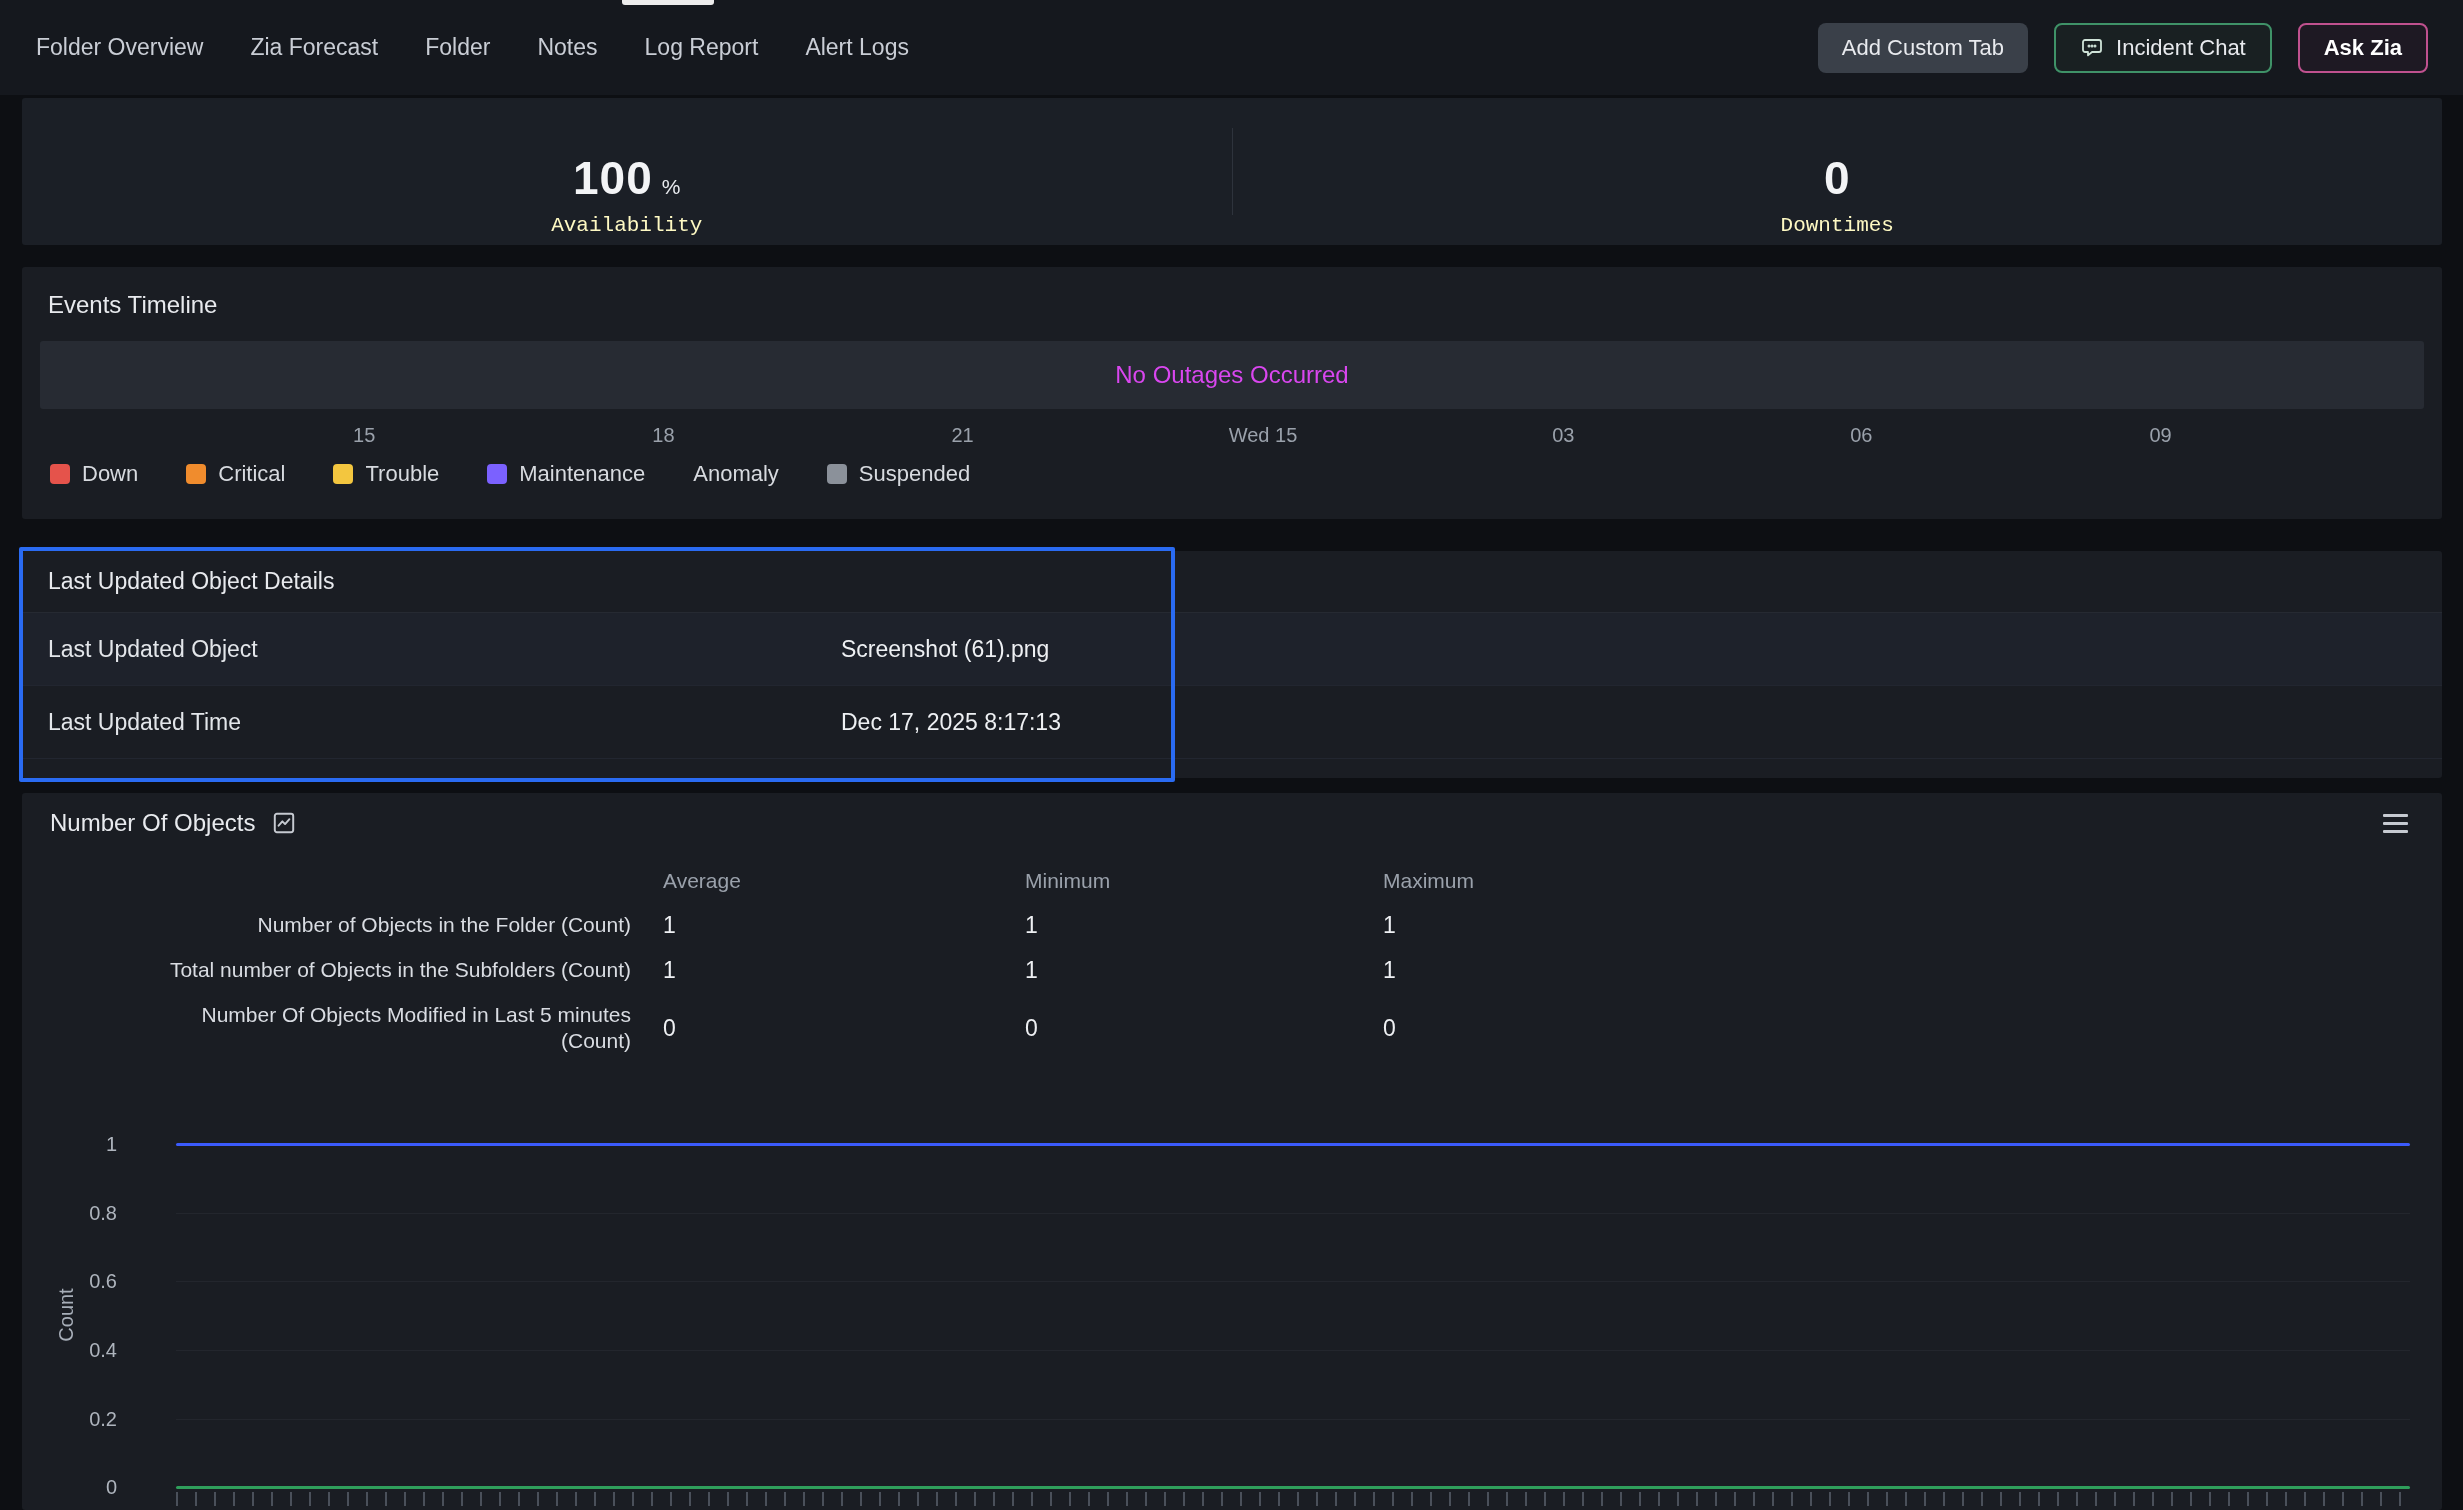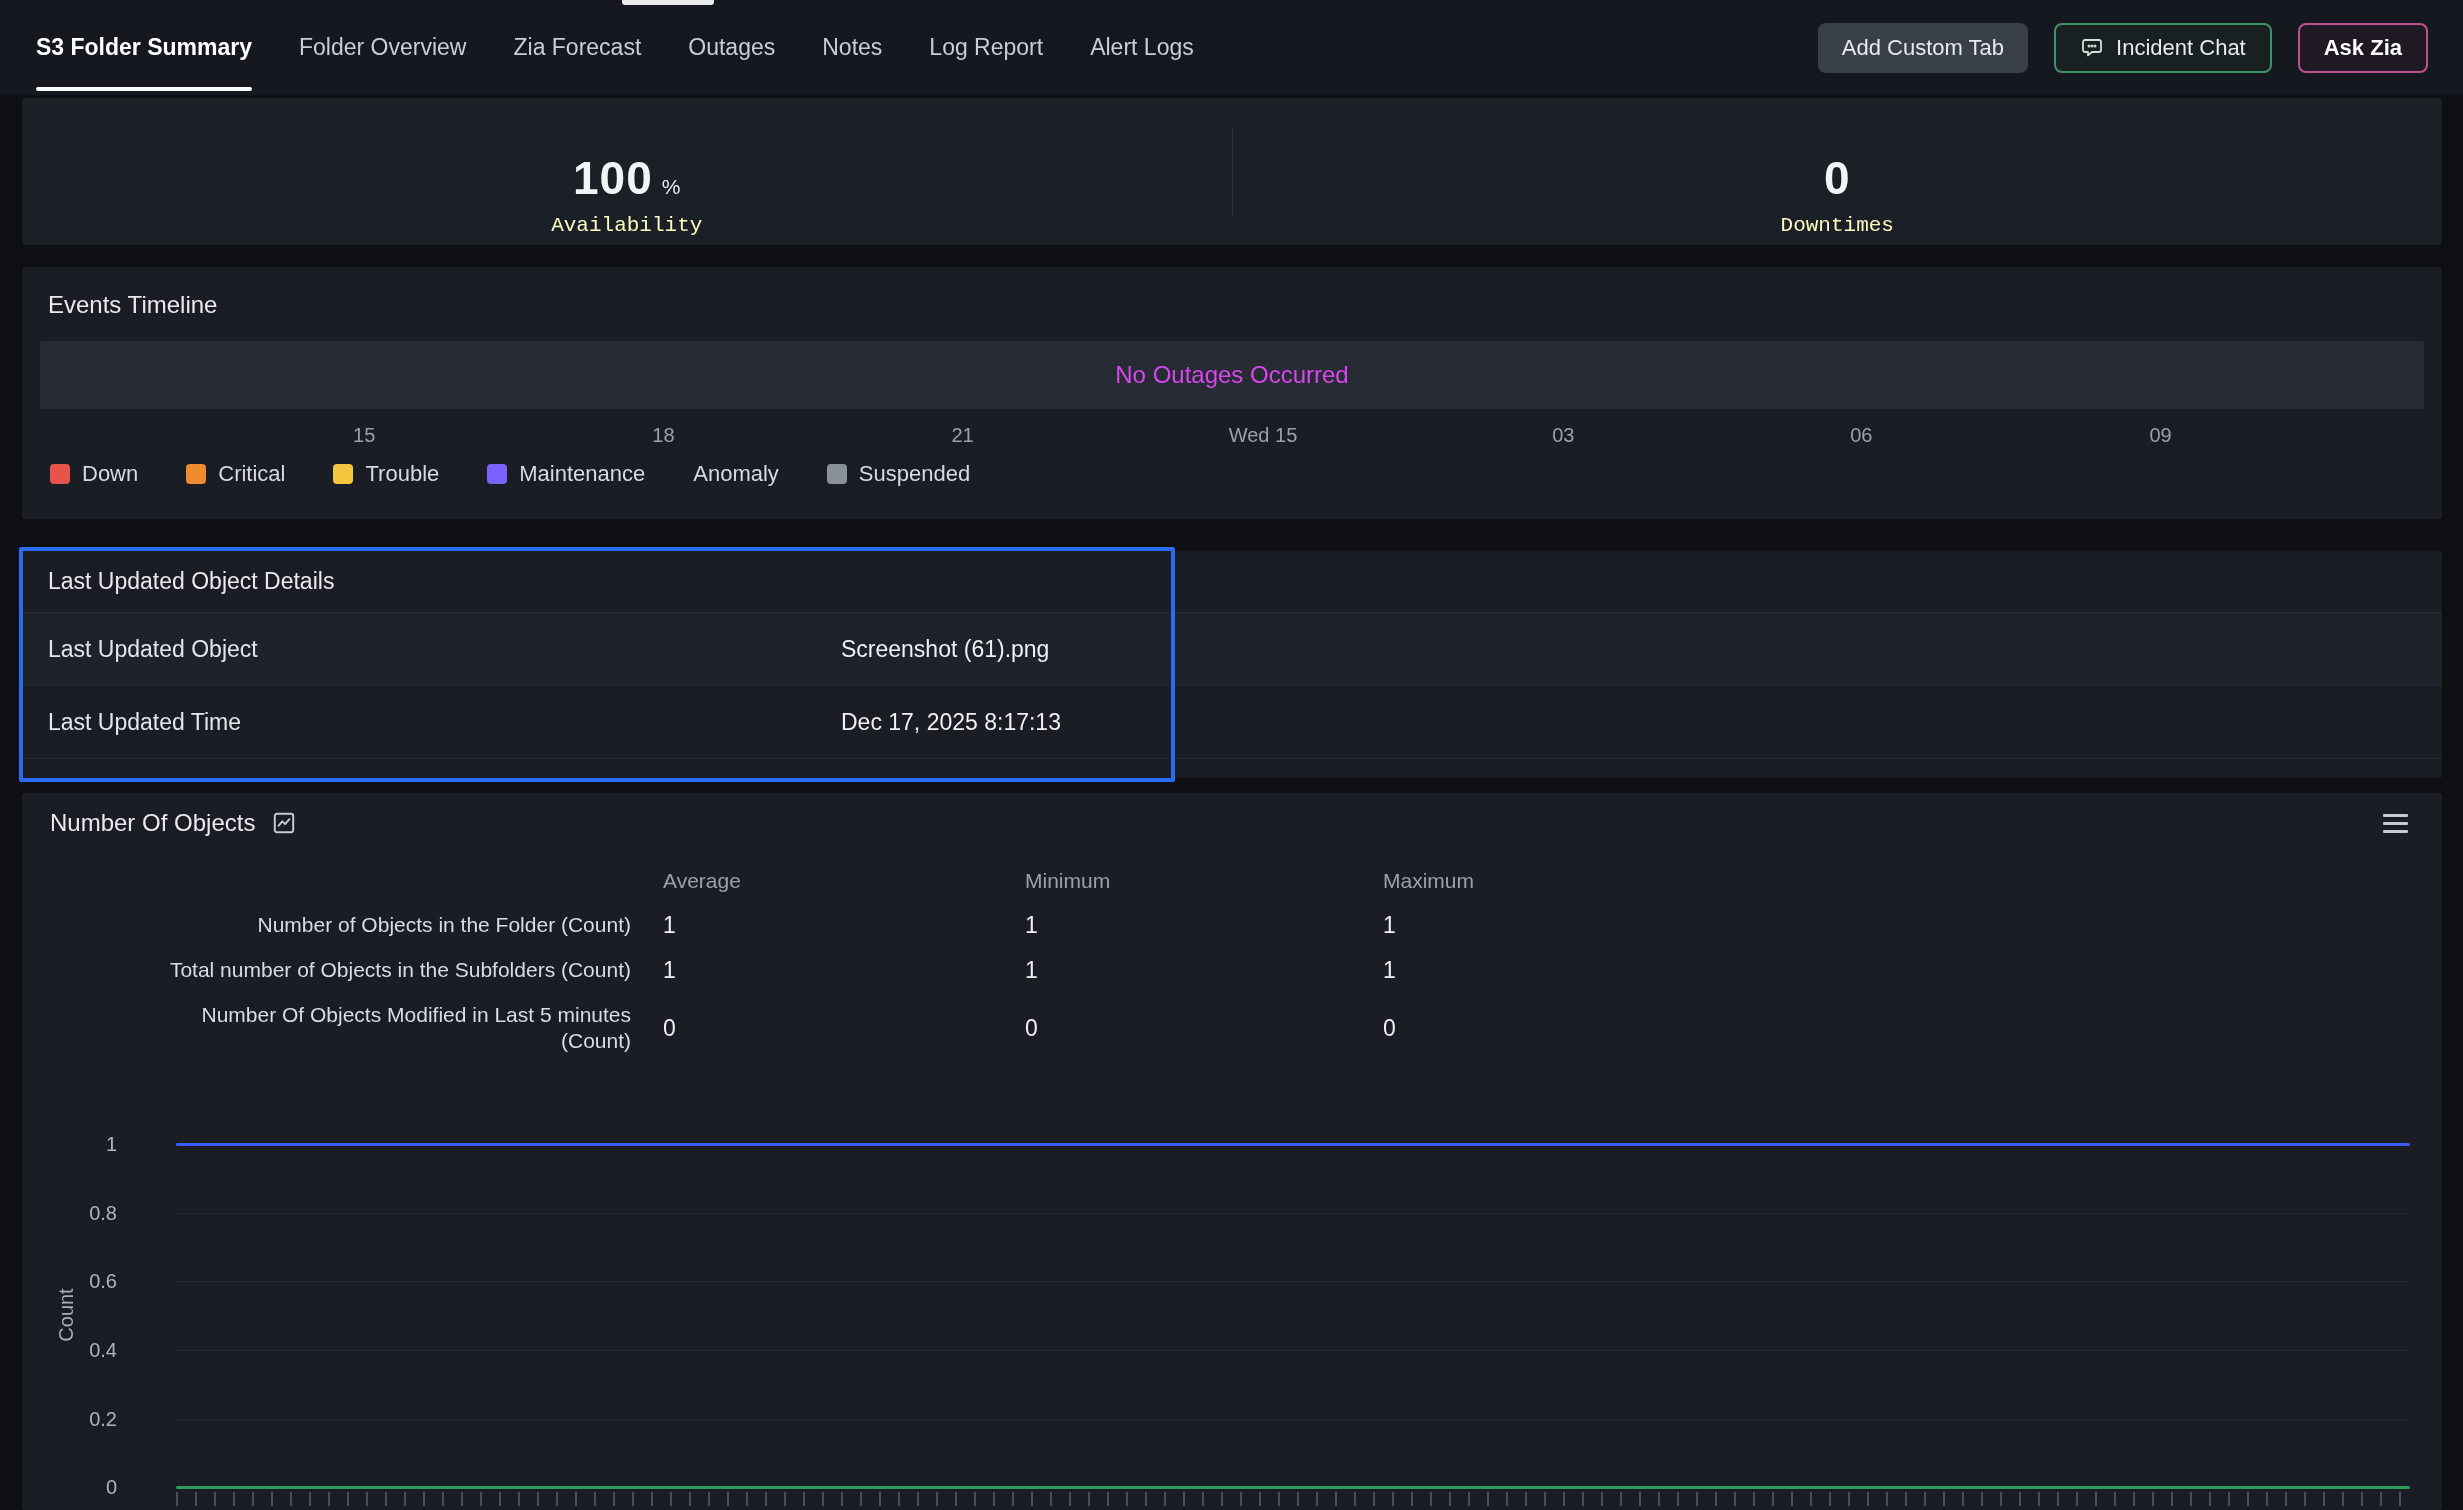--- a/index.html
+++ b/index.html
@@ -114,24 +114,23 @@
   }
 </style>
 </head>
 <body>
 
 <div class="page">
 
   <header class="nav">
     <div class="top-sliver"></div>
     <div class="tabs">
-        <div class="tab active">S3 Folder Summary</div>
         <div class="tab">Folder Overview</div>
         <div class="tab">Zia Forecast</div>
-        <div class="tab">Outages</div>
+        <div class="tab">Folder</div>
         <div class="tab">Notes</div>
         <div class="tab">Log Report</div>
         <div class="tab">Alert Logs</div>
       </div>
     <div class="nav-actions">
       <button class="btn btn-gray">Add Custom Tab</button>
       <button class="btn btn-green">
         <span class="chat-ic">
           <svg width="24" height="24" viewBox="0 0 24 24" fill="none" stroke="#cfe3d8" stroke-width="1.8" stroke-linejoin="round">
             <path d="M5 4 h14 a2 2 0 0 1 2 2 v8 a2 2 0 0 1 -2 2 h-7 l-4 3.4 v-3.4 h-3 a2 2 0 0 1 -2 -2 v-8 a2 2 0 0 1 2 -2 z"></path>

